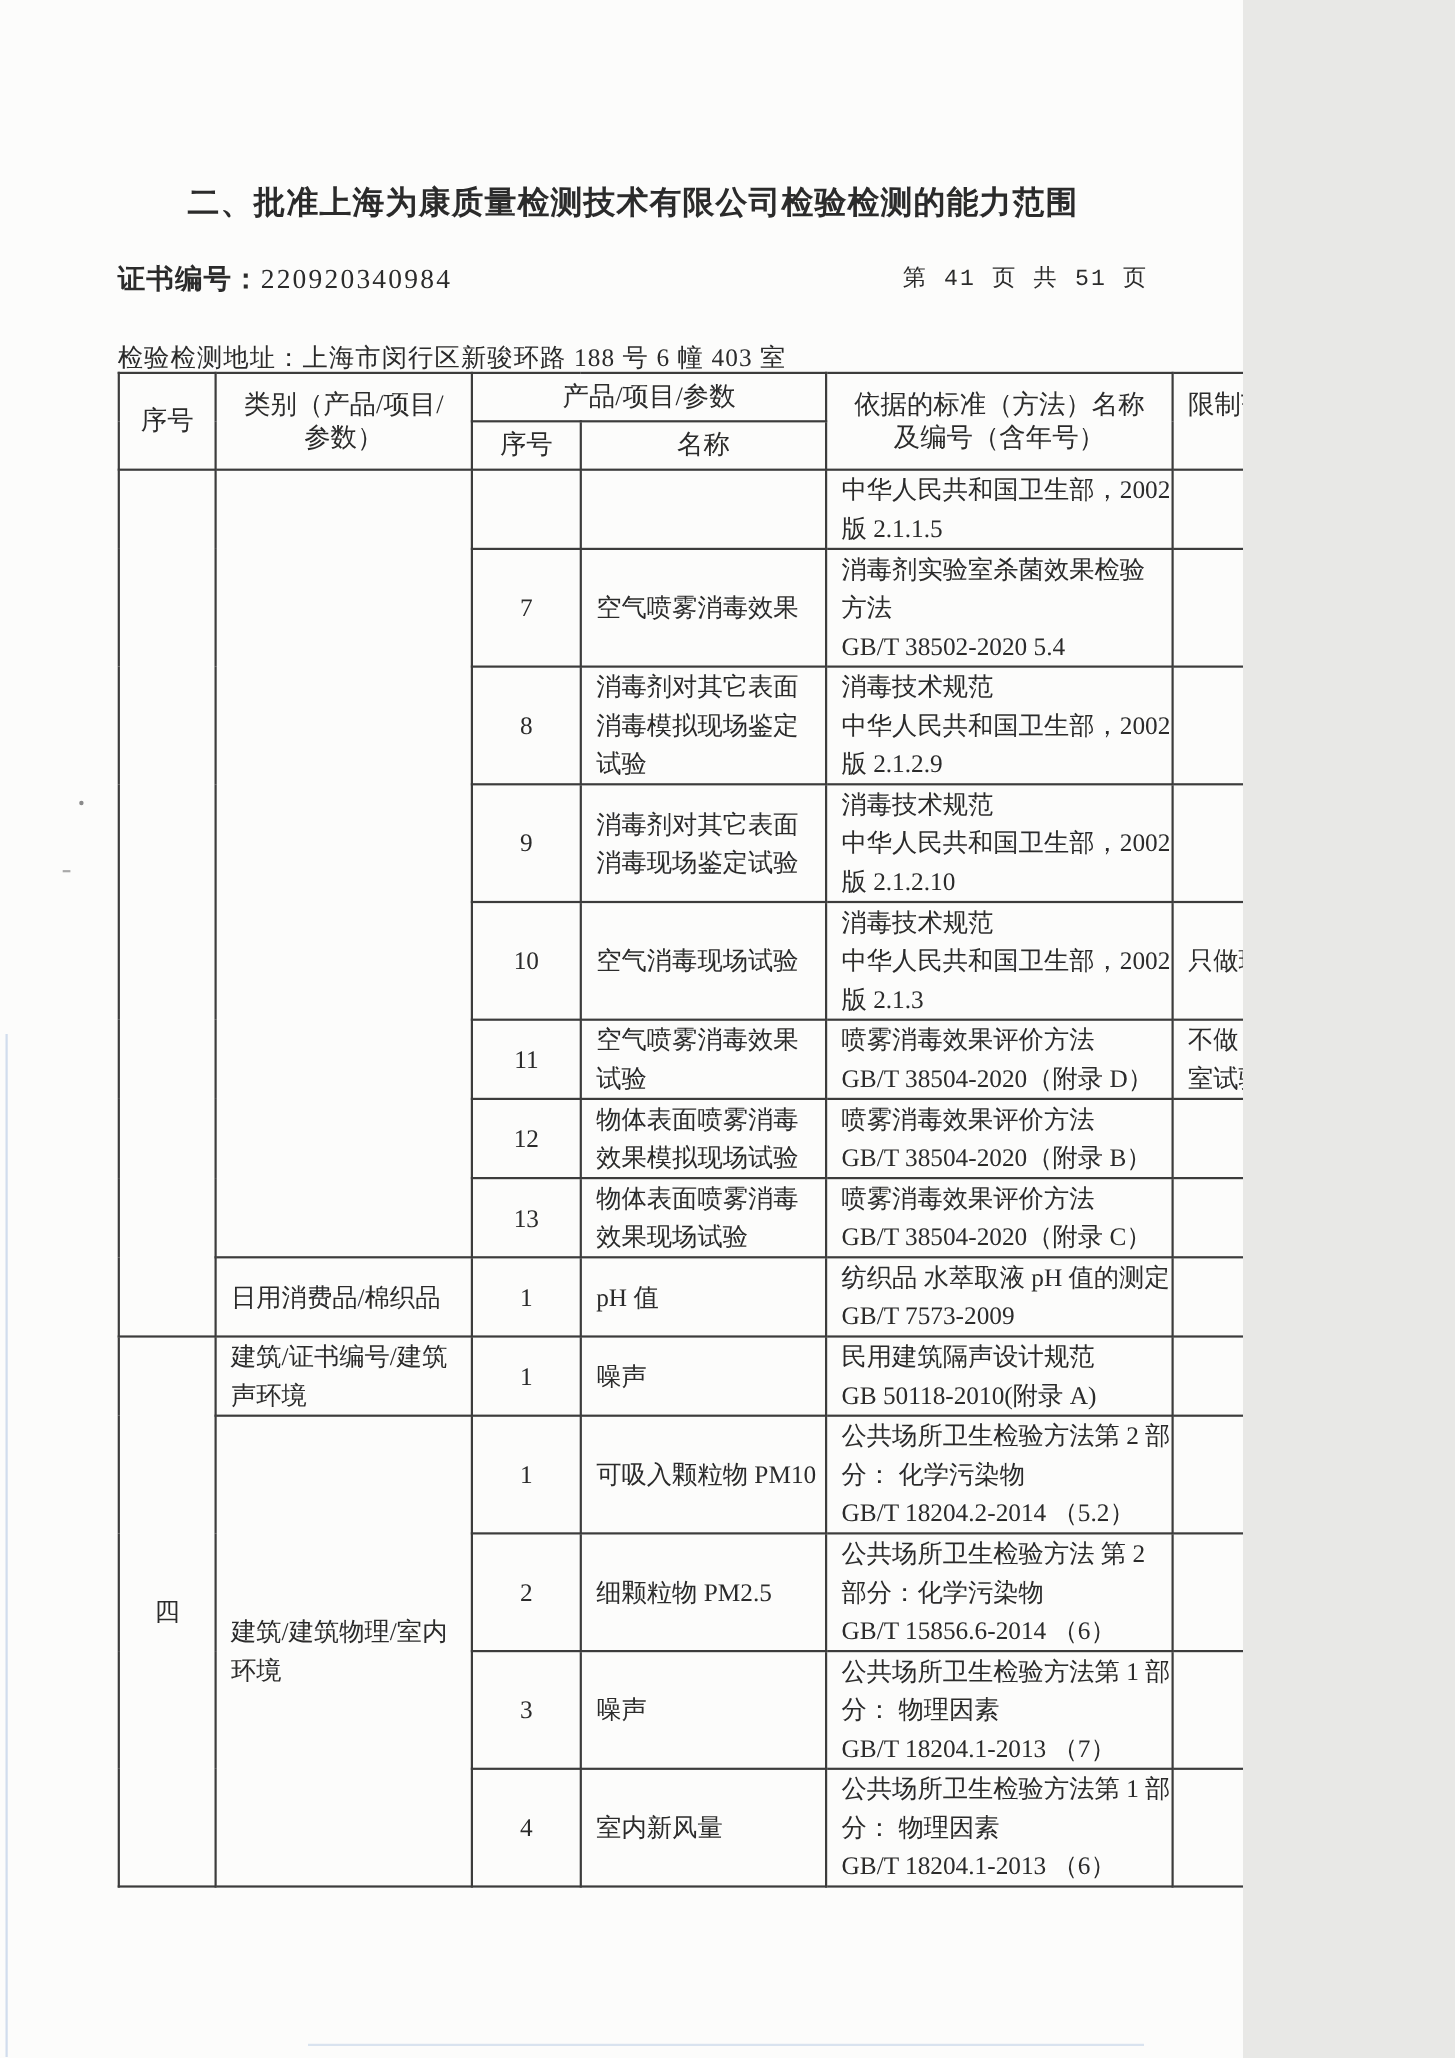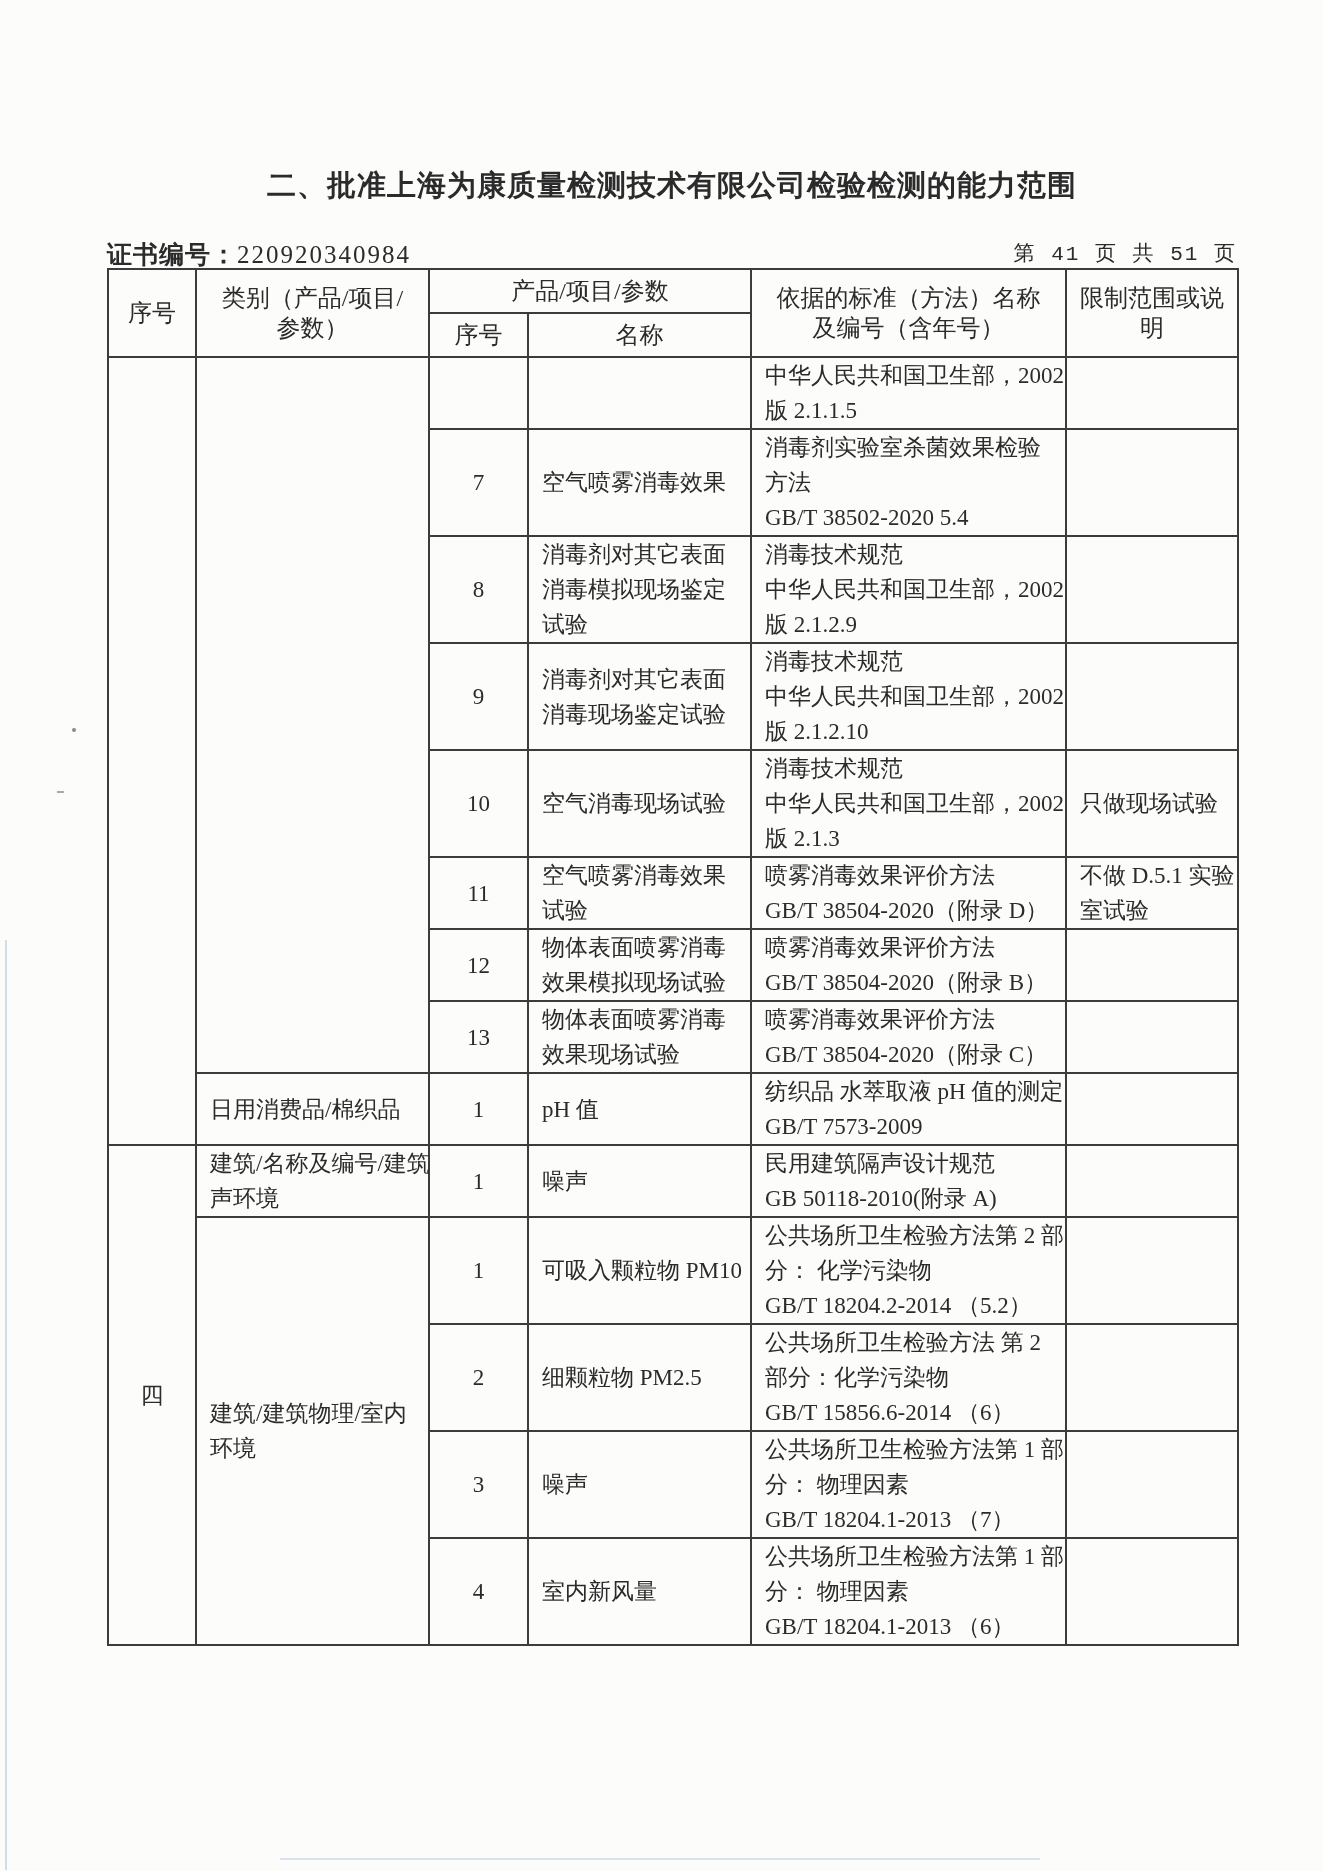--- a/index.html
+++ b/index.html
@@ -3,21 +3,21 @@
 <meta charset="utf-8">
 <style>
   html,body{margin:0;padding:0;}
   body{
     background:#e8e8e6;
     font-family:"Liberation Serif","DejaVu Serif",serif;
     color:#2b2b2b;
   }
   .page{
     position:relative;
-    width:1323px;
+    width:1130px;
     height:1871px;
     background:#fcfcfb;
     overflow:hidden;
     box-sizing:border-box;
     padding:170px 86px 0 107px;
   }
   .title{
     font-size:29px;
     font-weight:bold;
     text-align:center;
@@ -85,20 +85,23 @@
 
   <h1 class="title">二、批准上海为康质量检测技术有限公司检验检测的能力范围</h1>
 
   <div class="meta-row">
     <div class="cert">
       <span>证书编号：</span><span class="num">220920340984</span>
     </div>
     <div class="pageno">第 41 页 共 51 页</div>
   </div>
 
+  <div class="addr">
+    <span>检验检测地址：</span><span>上海市闵行区新骏环路 188 号 6 幢 403 室</span>
+  </div>
 
   <table class="cap">
     <colgroup>
       <col class="c1">
         <col class="c2">
         <col class="c3">
         <col class="c4">
         <col class="c5">
         <col class="c6">
     </colgroup>
@@ -229,21 +232,21 @@
           </td>
           <td>
             <div class="ln">纺织品 水萃取液 pH 值的测定</div>
             <div class="ln">GB/T 7573-2009</div>
           </td>
           <td></td>
         </tr>
         <tr style="height: 70px;">
           <td rowspan="5" class="center">四</td>
           <td rowspan="1">
-            <div class="ln">建筑/名称及编号/建筑</div>
+            <div class="ln">建筑/证书编号/建筑</div>
             <div class="ln">声环境</div>
           </td>
           <td class="center">1</td>
           <td>
             <div class="ln">噪声</div>
           </td>
           <td>
             <div class="ln">民用建筑隔声设计规范</div>
             <div class="ln">GB 50118-2010(附录 A)</div>
           </td>

